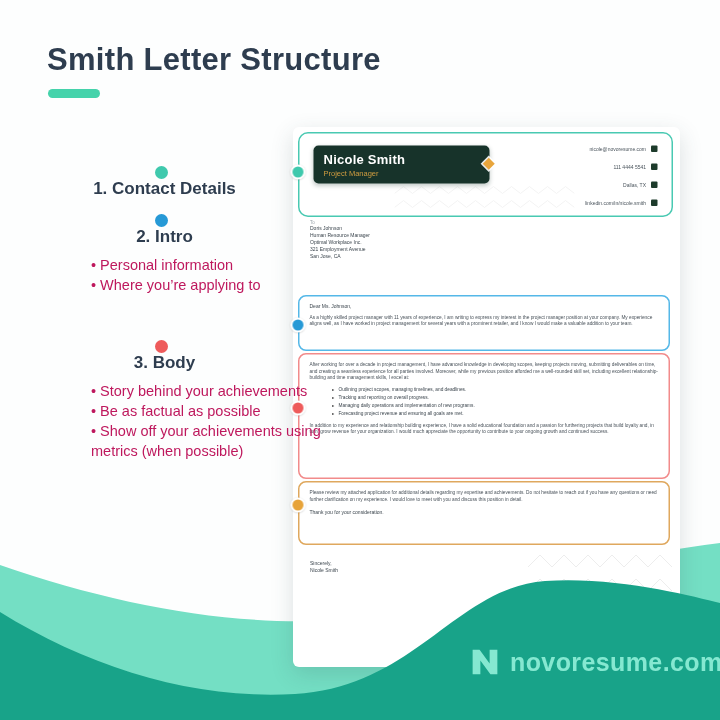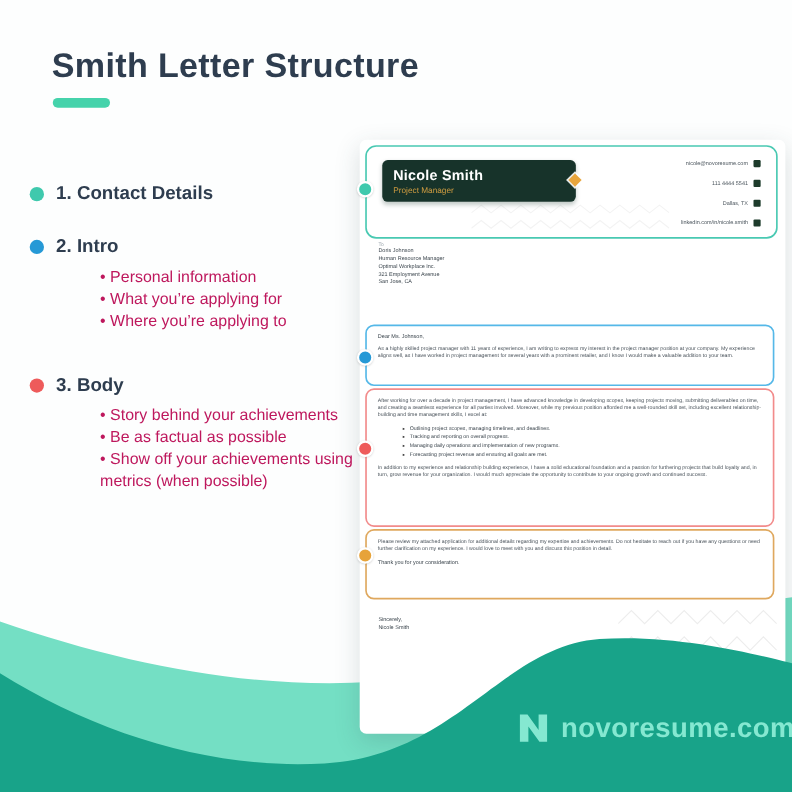--- a/index.html
+++ b/index.html
@@ -13,32 +13,32 @@
   .wave-dark{z-index:3;}
 
   
   .title{position:absolute;left:47px;top:42px;z-index:4;font-size:31px;font-weight:800;
          color:#2e3d4f;letter-spacing:.3px;}
   .title-underline{position:absolute;left:48px;top:89px;width:52px;height:9px;border-radius:5px;
          background:#45d3ab;z-index:4;}
 
   
   .outline-section{position:absolute;left:22px;width:285px;z-index:4;}
-  .sec-head{display:flex;align-items:center;}
+  .sec-head{display:flex;align-items:center;flex-direction:column;}
   .sec-dot{width:13px;height:13px;border-radius:50%;margin-left:5px;margin-right:11px;flex:0 0 auto;}
   .dot-teal{background:#3fc9ad;} .dot-blue{background:#2699d6;}
   .dot-red{background:#ee5b5b;}  .dot-orange{background:#e7a339;}
   .sec-title{font-size:17px;font-weight:700;color:#2e3d4f;}
   .sec-items{margin:8px 0 0 29px;width:235px;font-size:14.5px;line-height:20px;color:#be185d;}
   .sec-items li{list-style:none;}
   .sec-items li::before{content:"• ";}
 
   
   .page{position:absolute;left:293px;top:127px;width:387px;height:540px;background:#fff;
-        border-radius:6px;box-shadow:0 7px 22px rgba(45,70,80,.17);z-index:2;margin-left:34px;}
+        border-radius:6px;box-shadow:0 7px 22px rgba(45,70,80,.17);z-index:2;}
   .page-inner{position:absolute;left:0;top:0;width:774px;height:1080px;
         transform:scale(.5);transform-origin:0 0;}
 
   .hdr-box{position:absolute;left:10px;top:10px;width:744px;height:164px;
         border:3px solid #49c9b2;border-radius:20px;background:#fff;}
   .name-box{position:absolute;left:28px;top:24px;width:352px;height:76px;background:#17332a;
         border-radius:10px;padding:12px 0 0 20px;box-sizing:border-box;box-shadow:0 4px 8px rgba(20,50,40,.25);}
   .name{font-size:26px;font-weight:700;color:#ffffff;letter-spacing:.5px;}
   .job{font-size:15px;color:#cf9c40;margin-top:3px;}
   .diamond{position:absolute;left:370px;top:52px;width:17px;height:17px;background:#e8a53c;
@@ -94,21 +94,20 @@
     </div>
   </div>
 
   <div class="outline-section" style="top:214px">
     <div class="sec-head">
       <span class="sec-dot dot-blue"></span>
       <span class="sec-title"><span>2.</span>&nbsp;<span>Intro</span></span>
     </div>
     <ul class="sec-items">
       <li>Personal information</li>
-      <li>What you’re applying for</li>
       <li>Where you’re applying to</li>
     </ul>
   </div>
 
   <div class="outline-section" style="top:340px">
     <div class="sec-head">
       <span class="sec-dot dot-red"></span>
       <span class="sec-title"><span>3.</span>&nbsp;<span>Body</span></span>
     </div>
     <ul class="sec-items">

